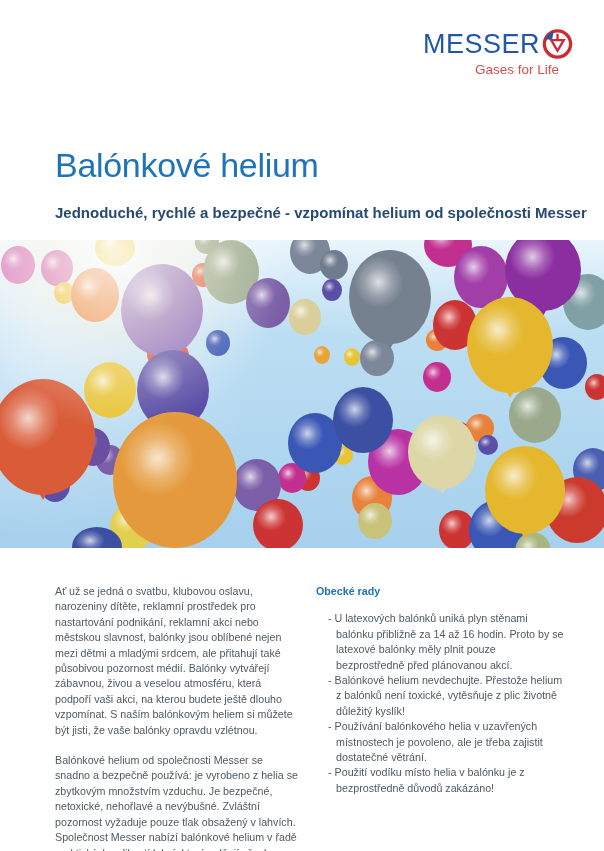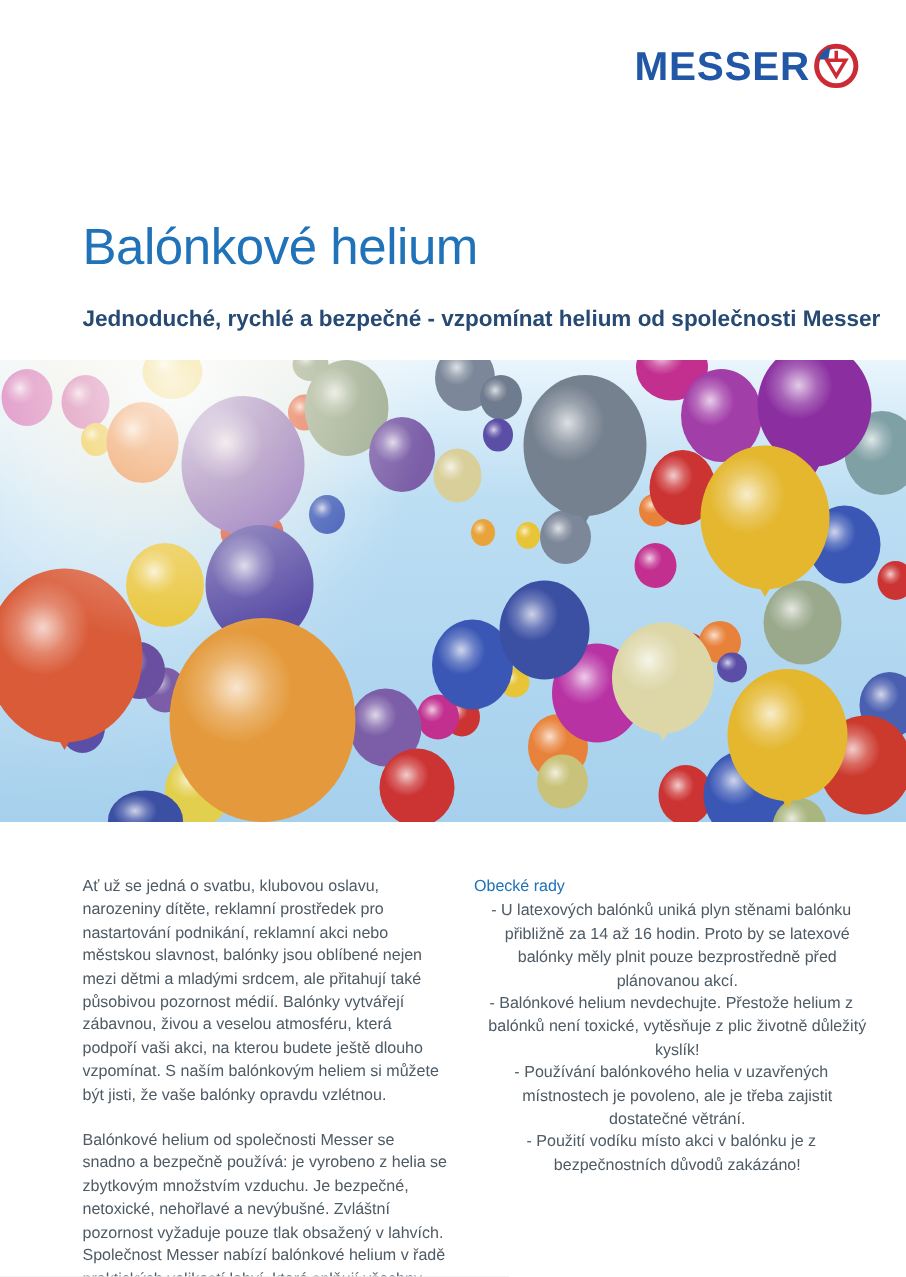--- a/index.html
+++ b/index.html
@@ -6,21 +6,21 @@
   .page {
     position:relative; width:604px; height:851px; margin:0 auto;
     background:#ffffff; overflow:hidden;
     font-family:"Liberation Sans", sans-serif;
   }
 
   
   .logo { position:absolute; top:30px; right:30px; text-align:right; }
   .logo-row { display:flex; align-items:flex-start; justify-content:flex-end; }
   .wordmark {
-    color:#2257a5; font-weight:bold; font-size:27px; line-height:28px;
+    color:#2257a5; font-weight:normal; font-size:27px; line-height:28px;
     letter-spacing:0.5px;
   }
   .emblem { width:33px; height:33px; margin:-3px 0 0 1px; }
   .tagline {
     color:#d3504b; font-size:13.5px; line-height:16px; margin-top:2px;
     padding-right:15px;
   }
 
   
   .title {
@@ -38,41 +38,42 @@
 
   
   .content {
     position:absolute; left:55px; top:584px; width:524px;
     display:flex; gap:15px;
     color:#4e5a64; font-size:10.7px; line-height:15.4px;
   }
   .col-left  { width:246px; }
   .col-right { width:263px; }
   .col-left p { margin:0 1px 15px 0; }
-  .col-heading { color:#2073b8; font-weight:normal; margin:0 0 1px 0; }
-  ul.tips { margin:0; padding:0; list-style:none;text-align:center; }
+  .col-heading { color:#2073b8; font-weight:bold; margin:0 0 12px 0; }
+  ul.tips { margin:12px; padding:0; list-style:none; }
   ul.tips li { padding-left:8px; text-indent:-8px; }
   ul.tips .marker { margin-right:3px; }
   .closing { margin:15px 0 0 0; }
 </style>
 </head>
 <body>
 
 <div class="page">
 
   <div class="logo">
     <div class="logo-row">
       <span class="wordmark">MESSER</span>
       <svg class="emblem" viewBox="0 0 34 34">
         <circle cx="17" cy="17.5" r="13.5" fill="#ffffff" stroke="#cc2b35" stroke-width="3.4"></circle>
         <path d="M4.5 13 A 14 14 0 0 1 13 4.5 L 11.5 13 Z" fill="#2257a5"></path>
         <path d="M10.5 13.5 L23.5 13.5 L17 24.5 Z" fill="none" stroke="#cc2b35" stroke-width="2.4"></path>
         <line x1="17" y1="7" x2="17" y2="13.5" stroke="#cc2b35" stroke-width="2.4"></line>
       </svg>
     </div>
+    <div class="tagline">Gases for Life</div>
   </div>
 
   <div class="title">Balónkové helium</div>
   <div class="subtitle">Jednoduché, rychlé a bezpečné - vzpomínat helium od společnosti Messer</div>
 
   <div class="hero">
     <svg width="604" height="308" viewBox="0 0 604 308" preserveAspectRatio="none">
       <defs>
         <linearGradient id="sky" x1="0" y1="0" x2="0" y2="1">
           <stop offset="0" stop-color="#eaf5fc"></stop>
@@ -235,18 +236,18 @@
     <div class="col-left">
       <p>Ať už se jedná o svatbu, klubovou oslavu, narozeniny dítěte, reklamní prostředek pro nastartování podnikání, reklamní akci nebo městskou slavnost, balónky jsou oblíbené nejen mezi dětmi a mladými srdcem, ale přitahují také působivou pozornost médií. Balónky vytvářejí zábavnou, živou a veselou atmosféru, která podpoří vaši akci, na kterou budete ještě dlouho vzpomínat. S naším balónkovým heliem si můžete být jisti, že vaše balónky opravdu vzlétnou.</p>
       <p>Balónkové helium od společnosti Messer se snadno a bezpečně používá: je vyrobeno z helia se zbytkovým množstvím vzduchu. Je bezpečné, netoxické, nehořlavé a nevýbušné. Zvláštní pozornost vyžaduje pouze tlak obsažený v lahvích. Společnost Messer nabízí balónkové helium v řadě praktických velikostí lahví, které splňují všechny vaše požadavky.</p>
     </div>
     <div class="col-right">
       <p class="col-heading">Obecké rady</p>
       <ul class="tips">
         <li><span class="marker">-</span><span>U latexových balónků uniká plyn stěnami balónku přibližně za 14 až 16 hodin. Proto by se latexové balónky měly plnit pouze bezprostředně před plánovanou akcí.</span></li>
         <li><span class="marker">-</span><span>Balónkové helium nevdechujte. Přestože helium z balónků není toxické, vytěsňuje z plic životně důležitý kyslík!</span></li>
         <li><span class="marker">-</span><span>Používání balónkového helia v uzavřených místnostech je povoleno, ale je třeba zajistit dostatečné větrání.</span></li>
-        <li><span class="marker">-</span><span>Použití vodíku místo akci v balónku je z bezpečnostních důvodů zakázáno!</span></li>
+        <li><span class="marker">-</span><span>Použití vodíku místo helia v balónku je z bezprostředně důvodů zakázáno!</span></li>
       </ul>
     </div>
   </div>
 
 </div>
 
 </body></html>

